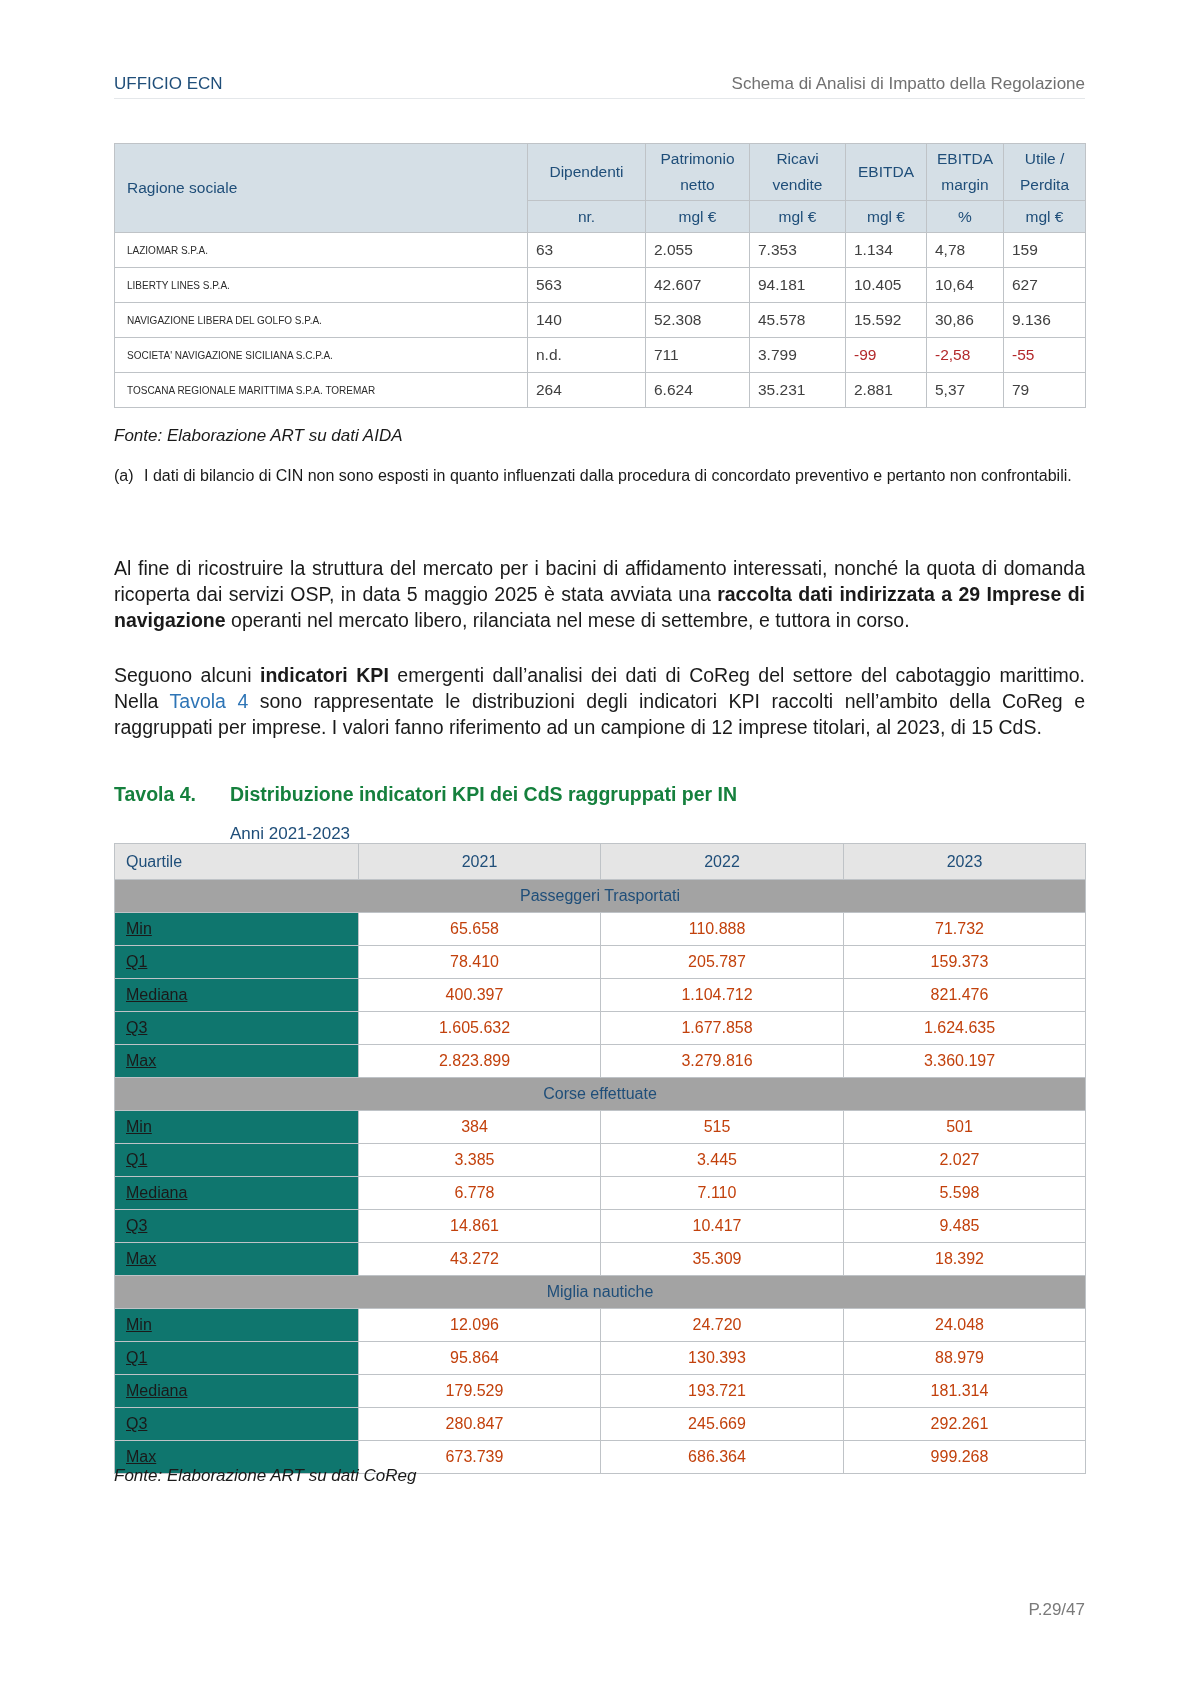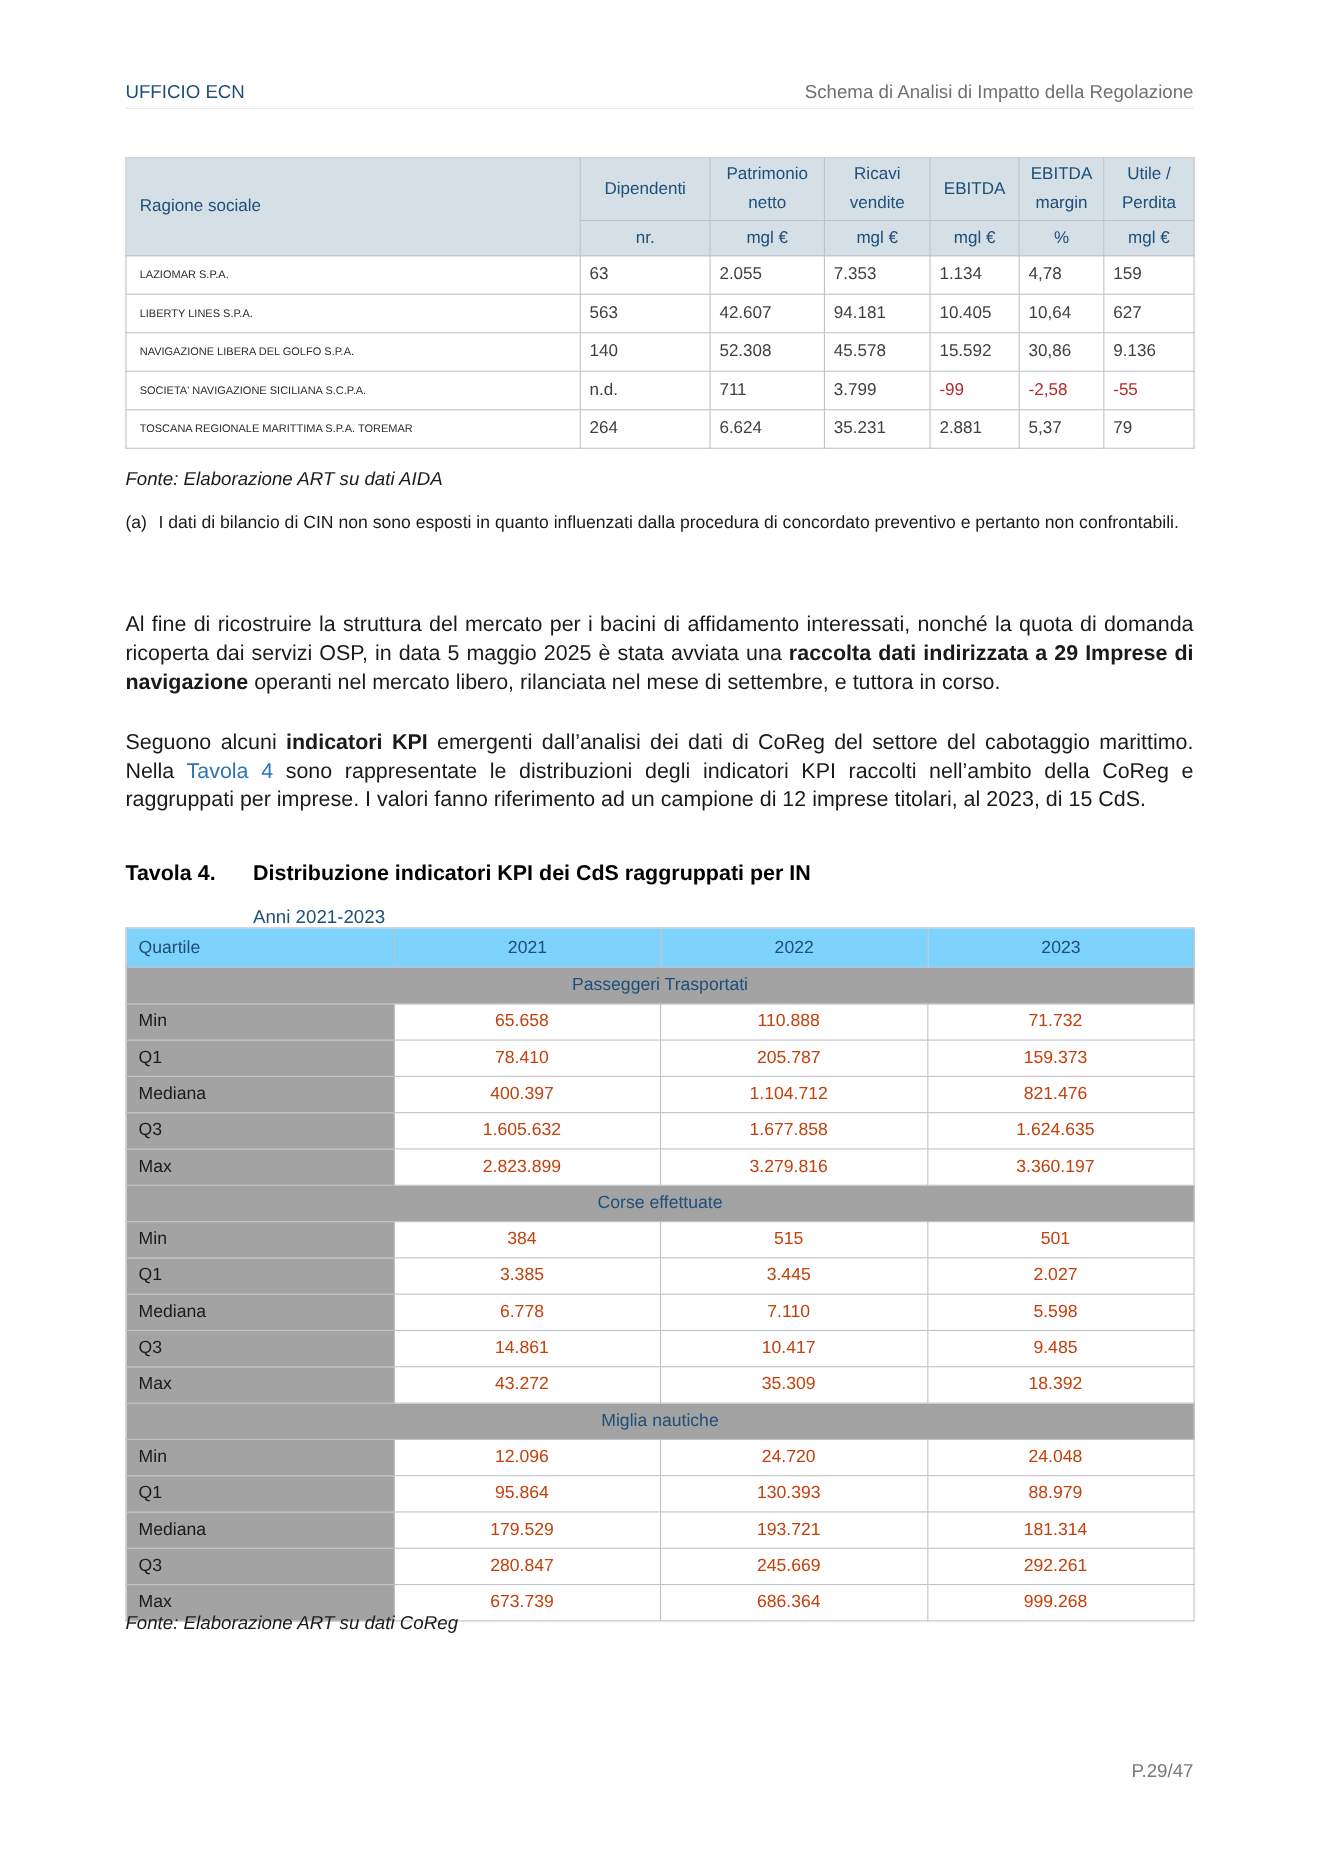--- a/index.html
+++ b/index.html
@@ -26,29 +26,29 @@
   .fonte { position: absolute; left: 114px; font-size: 17px; font-style: italic; color: #1a1a1a; }
   .footnote { position: absolute; left: 114px; top: 463px; width: 975px; font-size: 16px; line-height: 25px; color: #1a1a1a; }
   .footnote .marker { position: absolute; left: 0; top: 0; }
   .footnote .text { margin-left: 30px; display: block; }
 
   .para { position: absolute; left: 114px; width: 971px; font-size: 19.5px; line-height: 26px;
           text-align: justify; color: #1a1a1a; }
   .para b { font-weight: bold; }
   .para .link { color: #2e75b6; }
 
-  .tav-title { position: absolute; left: 114px; top: 783px; font-size: 19.5px; font-weight: bold; color: #000000; }
+  .tav-title { position: absolute; left: 114px; top: 783px; font-size: 19.5px; font-weight: bold; color: #15803d; }
   .tav-title .num { display: inline-block; width: 116px; }
   .tav-sub { position: absolute; left: 230px; top: 824px; font-size: 17px; color: #1f4e79; }
 
   .kpi { left: 114px; top: 843px; width: 971px; font-size: 16px; }
-  .kpi th { background: #7dd3fc; color: #1f4e79; height: 33px; }
+  .kpi th { background: #e5e5e5; color: #1f4e79; height: 33px; }
   .kpi th.q { text-align: left; padding-left: 11px; }
   .kpi td.section { background: #a3a3a3; color: #1f4e79; text-align: center; height: 30px; }
-  .kpi td.label { background: #a3a3a3; text-align: left; padding-left: 11px; height: 30px; color: #1a1a1a; }
+  .kpi td.label { background: #0f766e; text-align: left; padding-left: 11px; height: 30px; color: #1a1a1a; text-decoration: underline; }
   .kpi td.val { text-align: center; padding-right: 11px; color: #c2410c; }
 
   .pagenum { position: absolute; right: 115px; top: 1600px; font-size: 17px; color: #7a7a7a; }
 </style>
 </head>
 <body>
 
 <div class="header">
   <span class="left">UFFICIO ECN</span>
   <span class="right">Schema di Analisi di Impatto della Regolazione</span>

